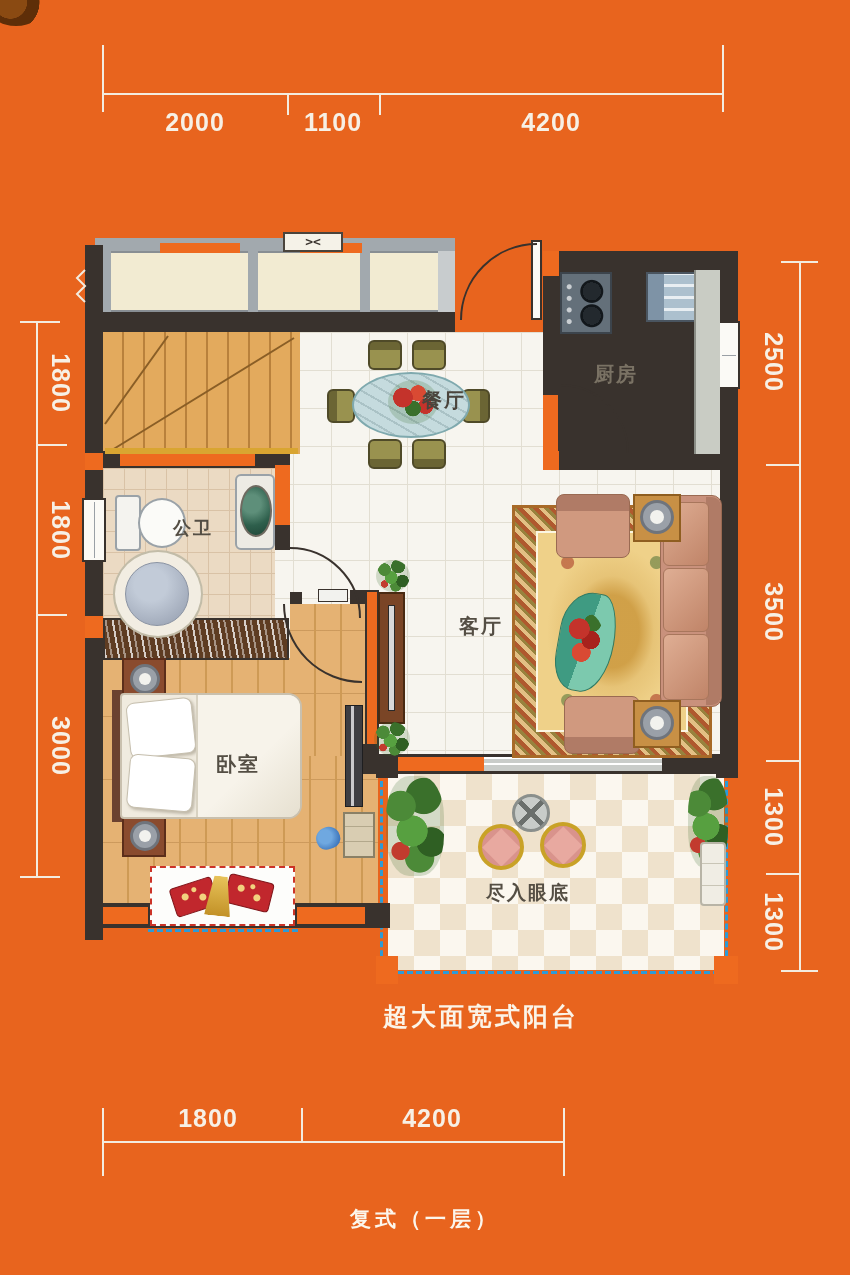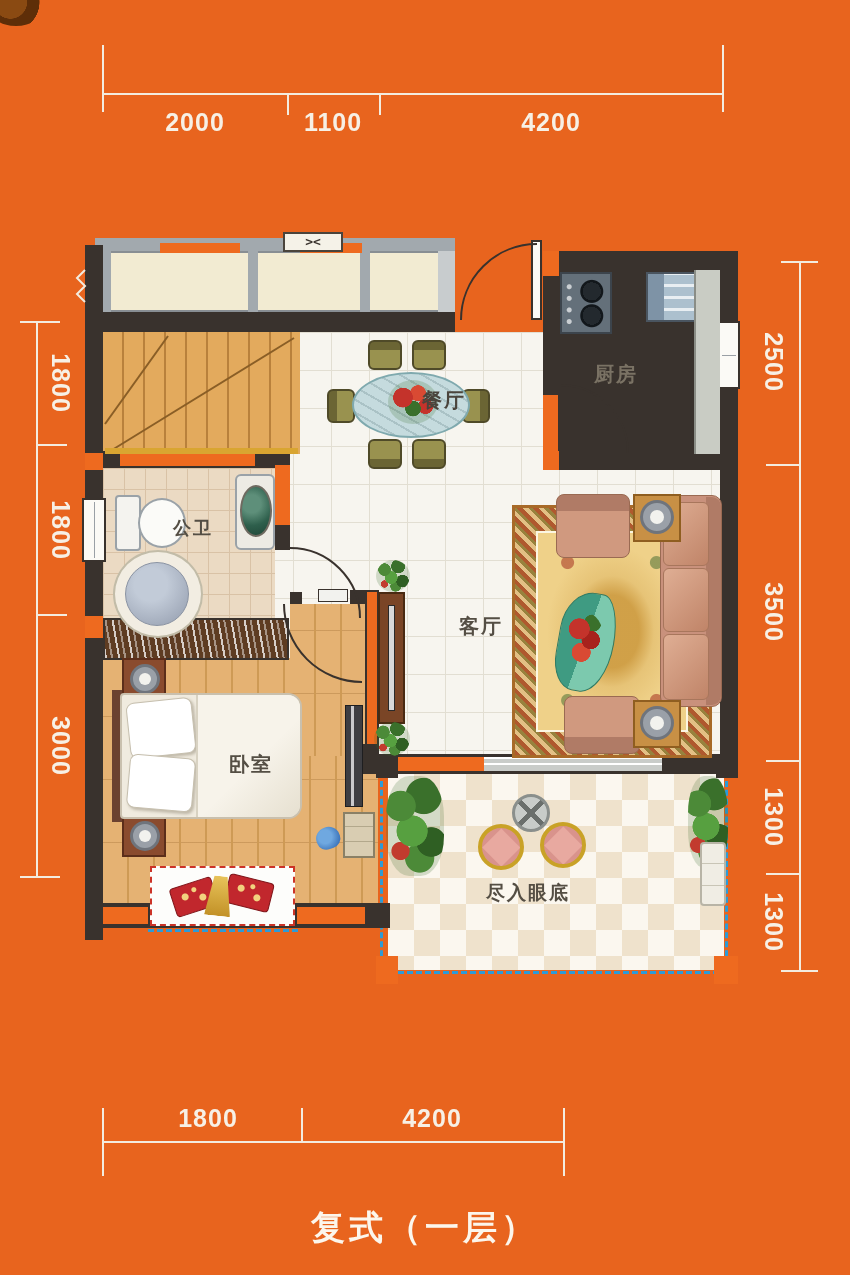--- a/index.html
+++ b/index.html
@@ -54,21 +54,21 @@
      background-image:linear-gradient(#6B6534 0 8px,transparent 8px);}
   .rchair{position:absolute;border-radius:50%;border:4px solid #C9A227;background:#D9938C;box-sizing:border-box;overflow:hidden;}
   .rchair div{position:absolute;left:15%;top:15%;width:70%;height:70%;background:#E8A9A0;transform:rotate(45deg);}
   .pillow{position:absolute;background:#C1272D;border:1px solid #7E1418;border-radius:4px;
      background-image:radial-gradient(circle at 30% 40%,#F2D27E 0 3px,transparent 4px),
        radial-gradient(circle at 70% 60%,#F2D27E 0 3px,transparent 4px),
        radial-gradient(circle at 55% 25%,#F2D27E 0 2px,transparent 3px);}
   svg.overlay{position:absolute;left:0;top:0;z-index:35;pointer-events:none;}
   .note{line-height:36px;}
   #title{position:absolute;left:0;top:1205px;width:850px;text-align:center;color:#FCF6EC;
-     font-size:34px;font-weight:bold;letter-spacing:4px;z-index:5;}
+     font-size:21px;font-weight:bold;letter-spacing:4px;z-index:5;}
 </style>
 </head>
 <body>
 
 <div class="abs" style="left:-12px;top:-14px;width:56px;height:40px;border-radius:50%;
      background:radial-gradient(circle at 40% 40%,#8A4A12 0 40%,#5E2E08 41% 70%,transparent 71%);"></div>
 
 <div>
   <div class="dimline" style="left:103px;top:93px;width:621px;height:2px;"></div>
   <div class="dimline" style="left:102px;top:45px;width:2px;height:67px;"></div>
@@ -109,20 +109,21 @@
   <div class="dimline" style="left:102px;top:1108px;width:2px;height:68px;"></div>
   <div class="dimline" style="left:563px;top:1108px;width:2px;height:68px;"></div>
   <div class="dimline" style="left:301px;top:1108px;width:2px;height:35px;"></div>
   <div class="dimlabel" style="left:208px;top:1118px;">1800</div>
   <div class="dimlabel" style="left:432px;top:1118px;">4200</div>
 </div>
 
 <div class="mktext note" style="left:205px;top:162px;">
 </div>
 <div class="mktext note" style="left:383px;top:998px;">
+  <div>超大面宽式阳台</div>
 </div>
 
 <div class="tile-white" style="left:103px;top:332px;width:617px;height:424px;"></div>
 <div class="stairs" style="left:103px;top:332px;width:197px;height:122px;"></div>
 <div class="tile-bath" style="left:103px;top:468px;width:172px;height:152px;"></div>
 <div class="wood" style="left:103px;top:658px;width:275px;height:247px;"></div>
 <div class="wood" style="left:290px;top:604px;width:88px;height:152px;"></div>
 <div class="tile-kitchen" style="left:559px;top:268px;width:161px;height:187px;"></div>
 <div class="checker" style="left:388px;top:774px;width:336px;height:196px;"></div>
 
@@ -350,16 +351,16 @@
     <path d="M105,424 L168,336"></path>
   </g>
   <rect x="105" y="448" width="193" height="6" fill="#D9A531"></rect>
   <path d="M85,270 l-8,8 l8,8 l-8,8 l8,8" fill="none" stroke="#F3ECDF" stroke-width="2"></path>
 </svg>
 
 <div class="roomlabel" style="left:444px;top:400px;color:#4A443C;">餐厅</div>
 <div class="roomlabel" style="left:616px;top:374px;color:#7A7264;">厨房</div>
 <div class="roomlabel" style="left:193px;top:528px;font-size:18px;">公卫</div>
 <div class="roomlabel" style="left:481px;top:626px;font-family:Liberation Mono, monospace;">客厅</div>
-<div class="roomlabel" style="left:238px;top:764px;margin-left:13px;">卧室</div>
+<div class="roomlabel" style="left:238px;top:764px;">卧室</div>
 <div class="roomlabel" style="left:528px;top:893px;font-size:19px;">尽入眼底</div>
 
 <div id="title">复式（一层）</div>
 
 </body></html>

